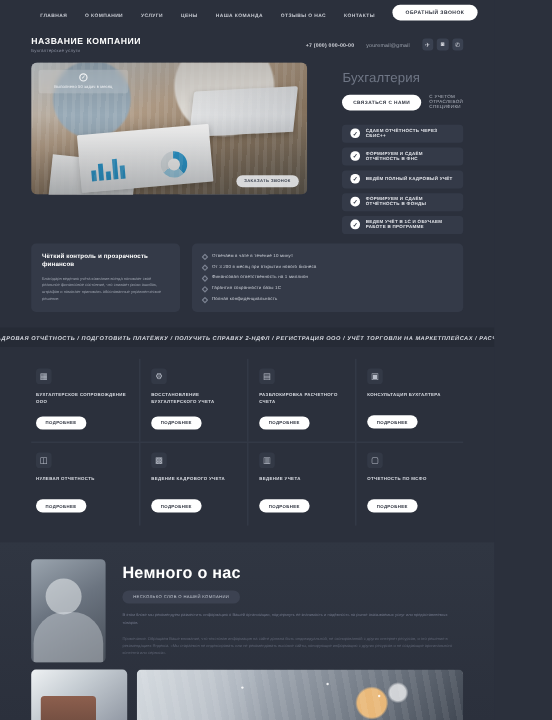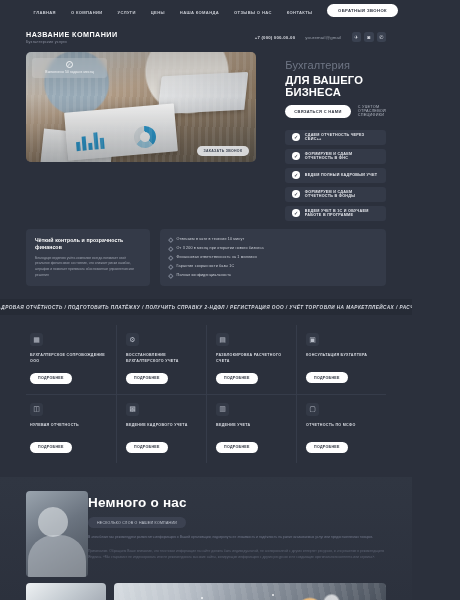--- a/index.html
+++ b/index.html
@@ -175,21 +175,21 @@
     margin-top:8px; display:inline-block; background:#fff; color:#2b303c;
     border-radius:12px; font-size:3.6px; font-weight:700; letter-spacing:.3px;
     padding:3.5px 8px; cursor:pointer;
   }
 
   
   .about {
     margin-top:14px; background:#31374466; padding:0 0 0 0; position:relative; height:150px;
     background:linear-gradient(#303642, #2b303c);
   }
-  .about-inner { display:flex; padding:14px 26px 0 26px; }
+  .about-inner { display:flex; padding:14px 26px 0 26px; gap:14px; }
   .about-photo {
     width:62px; height:86px; border-radius:4px; flex:none; overflow:hidden;
     background:linear-gradient(150deg,#9aa4ae 0%,#6b7480 45%,#474e58 100%);
     position:relative;
   }
   .about-photo::before {
     content:""; position:absolute; left:12px; top:16px; width:30px; height:30px;
     border-radius:50%; background:rgba(235,238,241,.55);
   }
   .about-photo::after {
@@ -283,21 +283,20 @@
         <div class="donut"></div>
         <div class="badge-task">
           <div class="chk">✓</div>
           <div class="t">Выполнено 50 задач в месяц</div>
         </div>
         <div class="img-cta">ЗАКАЗАТЬ ЗВОНОК</div>
       </div>
     </div>
     <div class="hero-right">
       <div class="hero-kicker">Бухгалтерия</div>
-      <div class="hero-title">ДЛЯ ВАШЕГО БИЗНЕСА</div>
       <div class="hero-ctarow">
         <div class="hero-cta">СВЯЗАТЬСЯ С НАМИ</div>
         <div class="hero-note">С УЧЕТОМ ОТРАСЛЕВОЙ СПЕЦИФИКИ</div>
       </div>
       <div class="checklist">
         <div class="chk-row">
           <div class="chk-ico">✓</div>
           <div class="chk-txt">СДАЕМ ОТЧЁТНОСТЬ ЧЕРЕЗ СБИС++</div>
         </div>
         <div class="chk-row">

